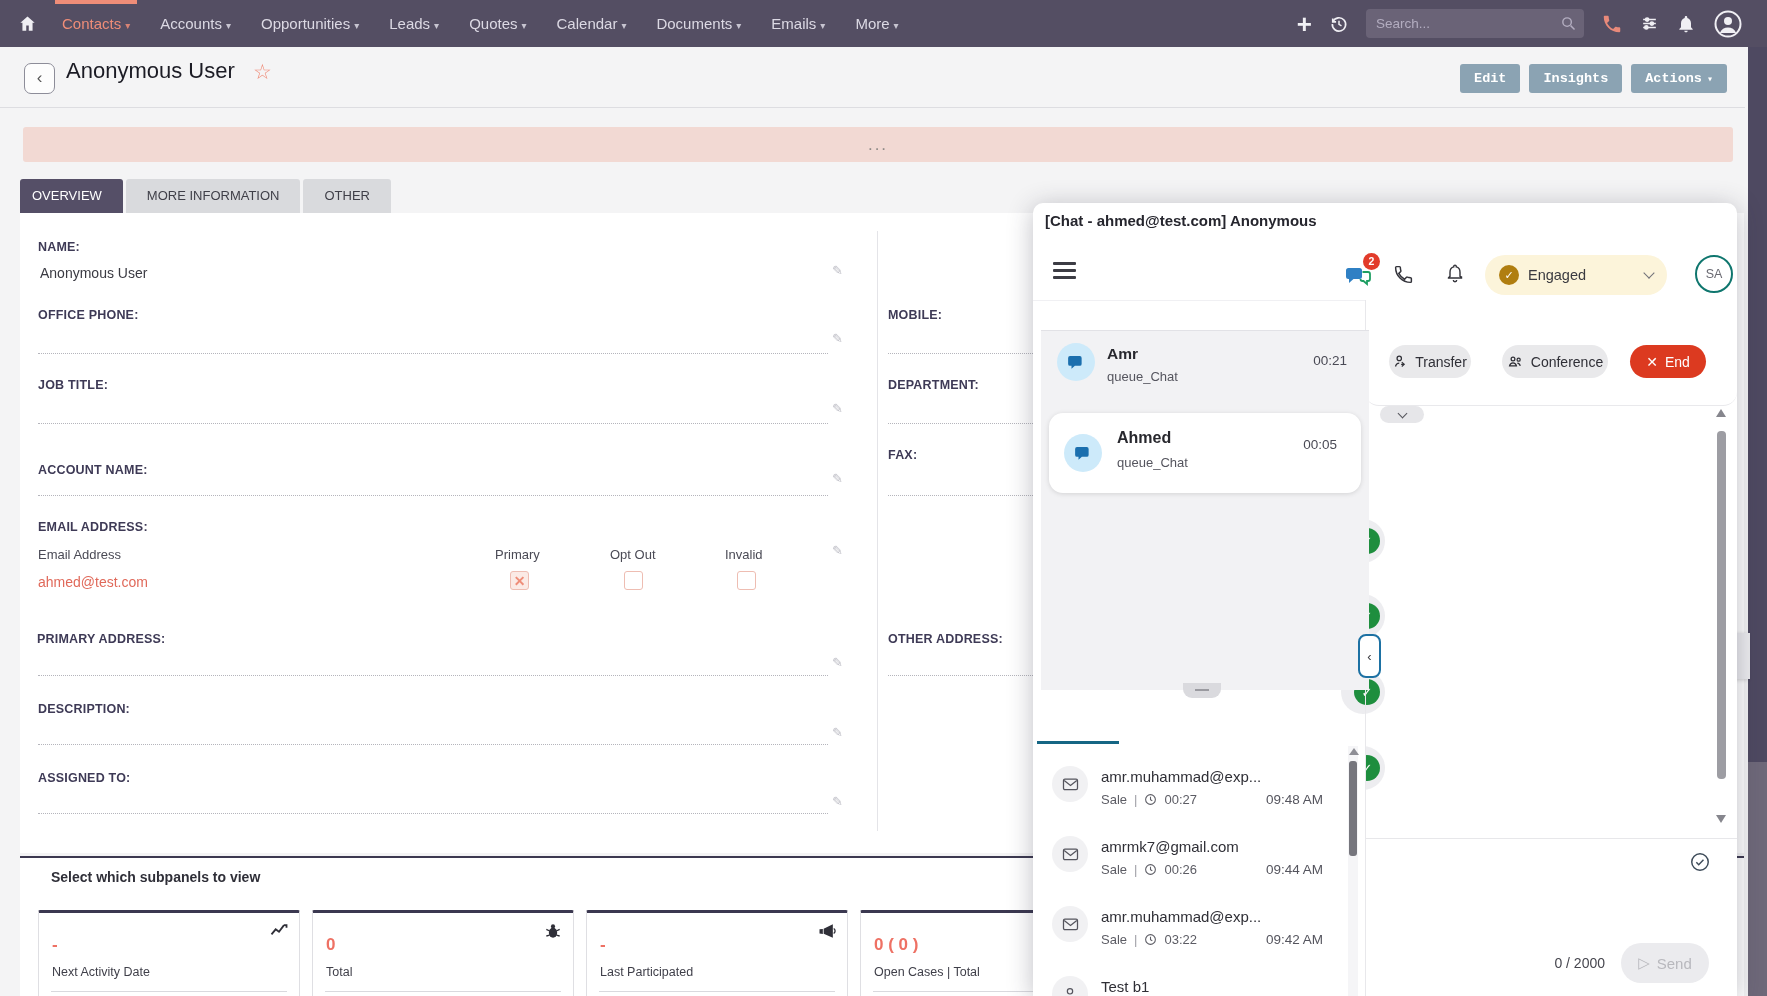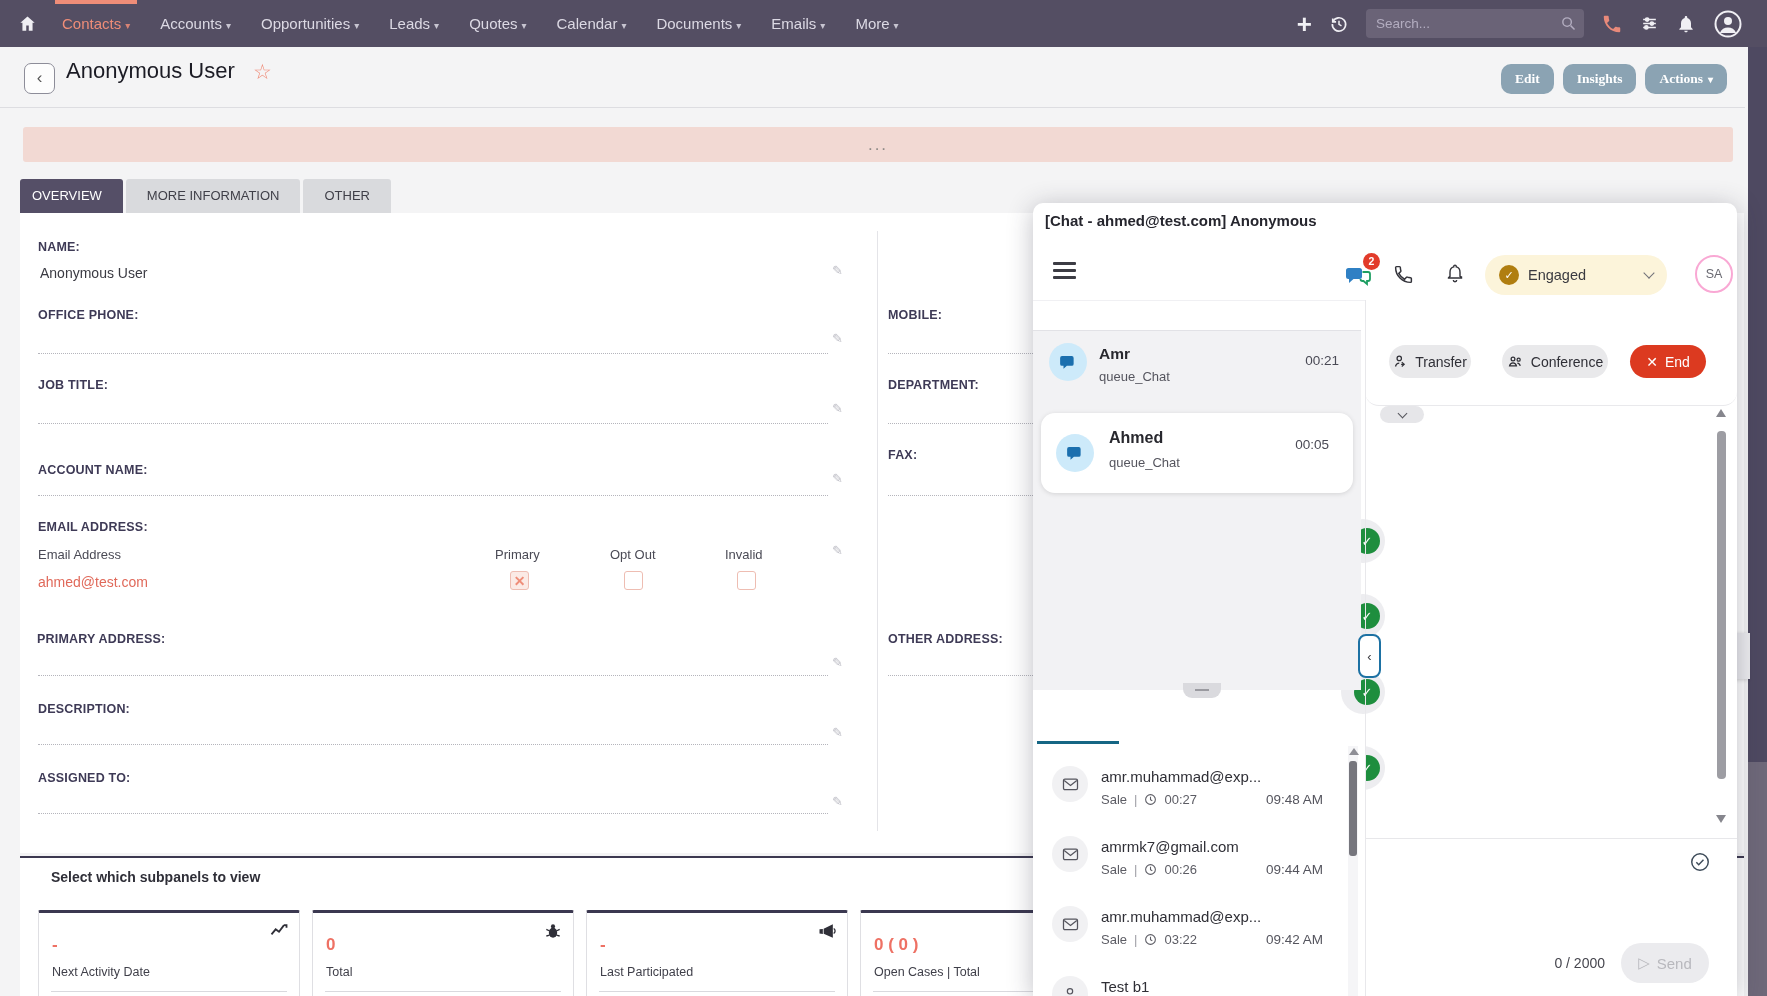--- a/index.html
+++ b/index.html
@@ -19,21 +19,21 @@
   .searchwrap input { width:218px; height:29px; background:#6a6377; border:none; border-radius:4px; color:#e8e6ef; font-size:13.5px; padding:0 30px 0 10px; outline:none; font-family:"Liberation Sans",sans-serif; }
   .searchwrap input::placeholder { color:#b3adc0; }
   .searchwrap .mag { position:absolute; right:7px; top:6px; }
   .icon-btn { cursor:pointer; display:flex; align-items:center; }
 
   
   .back-btn { position:absolute; left:24px; top:63px; width:31px; height:31px; border:1.5px solid #8d8d99; border-radius:7px; background:#fdfdfd; color:#555; font-size:17px; text-align:center; line-height:28px; cursor:pointer; }
   .page-title { position:absolute; left:66px; top:58px; font-size:22px; color:#1b1b24; }
   .fav-star { position:absolute; left:253px; top:60px; font-size:21px; color:#ef8d7a; cursor:pointer; }
   .hdr-buttons { position:absolute; right:40px; top:64px; display:flex; gap:9px; }
-  .hbtn { background:#8ba3b3; color:#fff; font-size:13.5px; font-weight:bold; padding:7px 14px; border:none; border-radius:10px; cursor:pointer; font-family:Liberation Serif, serif; }
+  .hbtn { background:#8ba3b3; color:#fff; font-size:13.5px; font-weight:bold; padding:7px 14px; border:none; border-radius:3px; cursor:pointer; font-family:Liberation Mono, monospace; }
   .hbtn .caret { font-size:10px; margin-left:5px; }
   .hdr-line { position:absolute; left:0; top:107px; width:1745px; height:1px; background:#dddde1; }
 
   
   .alert-bar { position:absolute; left:23px; top:127px; width:1710px; height:35px; background:#f2d9d3; border-radius:3px; display:flex; align-items:center; justify-content:center; }
   .alert-dots { color:#8f8a87; font-size:17px; letter-spacing:2px; line-height:10px; cursor:pointer; }
 
   
   .tabs { position:absolute; left:20px; top:179px; display:flex; gap:3px; z-index:2; }
   .tab { height:34px; line-height:34px; padding:0 21px; font-size:13px; background:#d9dadd; color:#3f3f48; border-radius:3px 3px 0 0; cursor:pointer; }
@@ -73,26 +73,26 @@
   .hamburger span { display:block; height:2.5px; background:#3c3c44; margin-bottom:4.5px; border-radius:1px; }
   .ov-hdr-line { position:absolute; left:0; top:97px; width:704px; height:1px; background:#f0f0f3; }
   .chats-ic { position:absolute; left:312px; top:60px; cursor:pointer; }
   .chats-badge { position:absolute; left:330px; top:50px; min-width:17px; height:17px; background:#e23b2b; border-radius:9px; color:#fff; font-size:10.5px; font-weight:bold; text-align:center; line-height:17px; padding:0 2px; }
   .ov-phone { position:absolute; left:360px; top:61px; cursor:pointer; }
   .ov-bell { position:absolute; left:412px; top:59px; cursor:pointer; }
   .engaged { position:absolute; left:452px; top:52px; width:182px; height:40px; background:#fcf4da; border-radius:21px; display:flex; align-items:center; gap:9px; padding:0 14px; cursor:pointer; }
   .engaged .amber { width:20px; height:20px; border-radius:50%; background:#b07e10; color:#fff; font-size:11px; display:flex; align-items:center; justify-content:center; }
   .engaged .elabel { font-size:14.5px; color:#3a3a40; flex:1; }
   .chev-down { width:8px; height:8px; border-right:1.6px solid #707078; border-bottom:1.6px solid #707078; transform:rotate(45deg); margin-top:-4px; }
-  .sa-avatar { position:absolute; left:662px; top:52px; width:38px; height:38px; border:2px solid #f9a8d4; border-radius:50%; background:#fff; color:#6a6a72; font-size:12.5px; display:flex; align-items:center; justify-content:center; cursor:pointer; }
+  .sa-avatar { position:absolute; left:662px; top:52px; width:38px; height:38px; border:2px solid #0f766e; border-radius:50%; background:#fff; color:#6a6a72; font-size:12.5px; display:flex; align-items:center; justify-content:center; cursor:pointer; }
 
   .vert-div { position:absolute; left:332px; top:97px; width:1px; height:696px; background:#e8e8eb; z-index:2; }
 
   
-  .sessions { position:absolute; left:0; top:127px; width:328px; height:360px; background:#f2f2f4; border-top:1px solid #e2e2e6; z-index:2;text-decoration:underline; }
+  .sessions { position:absolute; left:8px; top:127px; width:328px; height:360px; background:#f2f2f4; border-top:1px solid #e2e2e6; z-index:2;text-decoration:underline; }
   .sess-row { position:absolute; left:0px; top:4px; width:328px; height:74px; cursor:pointer; }
   .sess-card { position:absolute; left:8px; top:82px; width:312px; height:80px; background:#fff; border-radius:14px; box-shadow:0 1px 5px rgba(0,0,0,.13); cursor:pointer; }
   .chat-av { position:absolute; width:38px; height:38px; border-radius:50%; background:#cdeafa; display:flex; align-items:center; justify-content:center; }
   .sess-name { position:absolute; font-size:15.5px; font-weight:bold; color:#28282e; }
   .sess-queue { position:absolute; font-size:13px; color:#55555e; }
   .sess-time { position:absolute; right:22px; font-size:13.5px; color:#4a4a55; }
 
   .drag-handle { position:absolute; left:150px; top:480px; width:38px; height:15px; background:#dadade; border-radius:0 0 9px 9px; z-index:3; cursor:pointer; }
   .drag-handle::after { content:''; position:absolute; left:12px; top:6px; width:14px; height:2px; background:#9a9aa0; }
 

